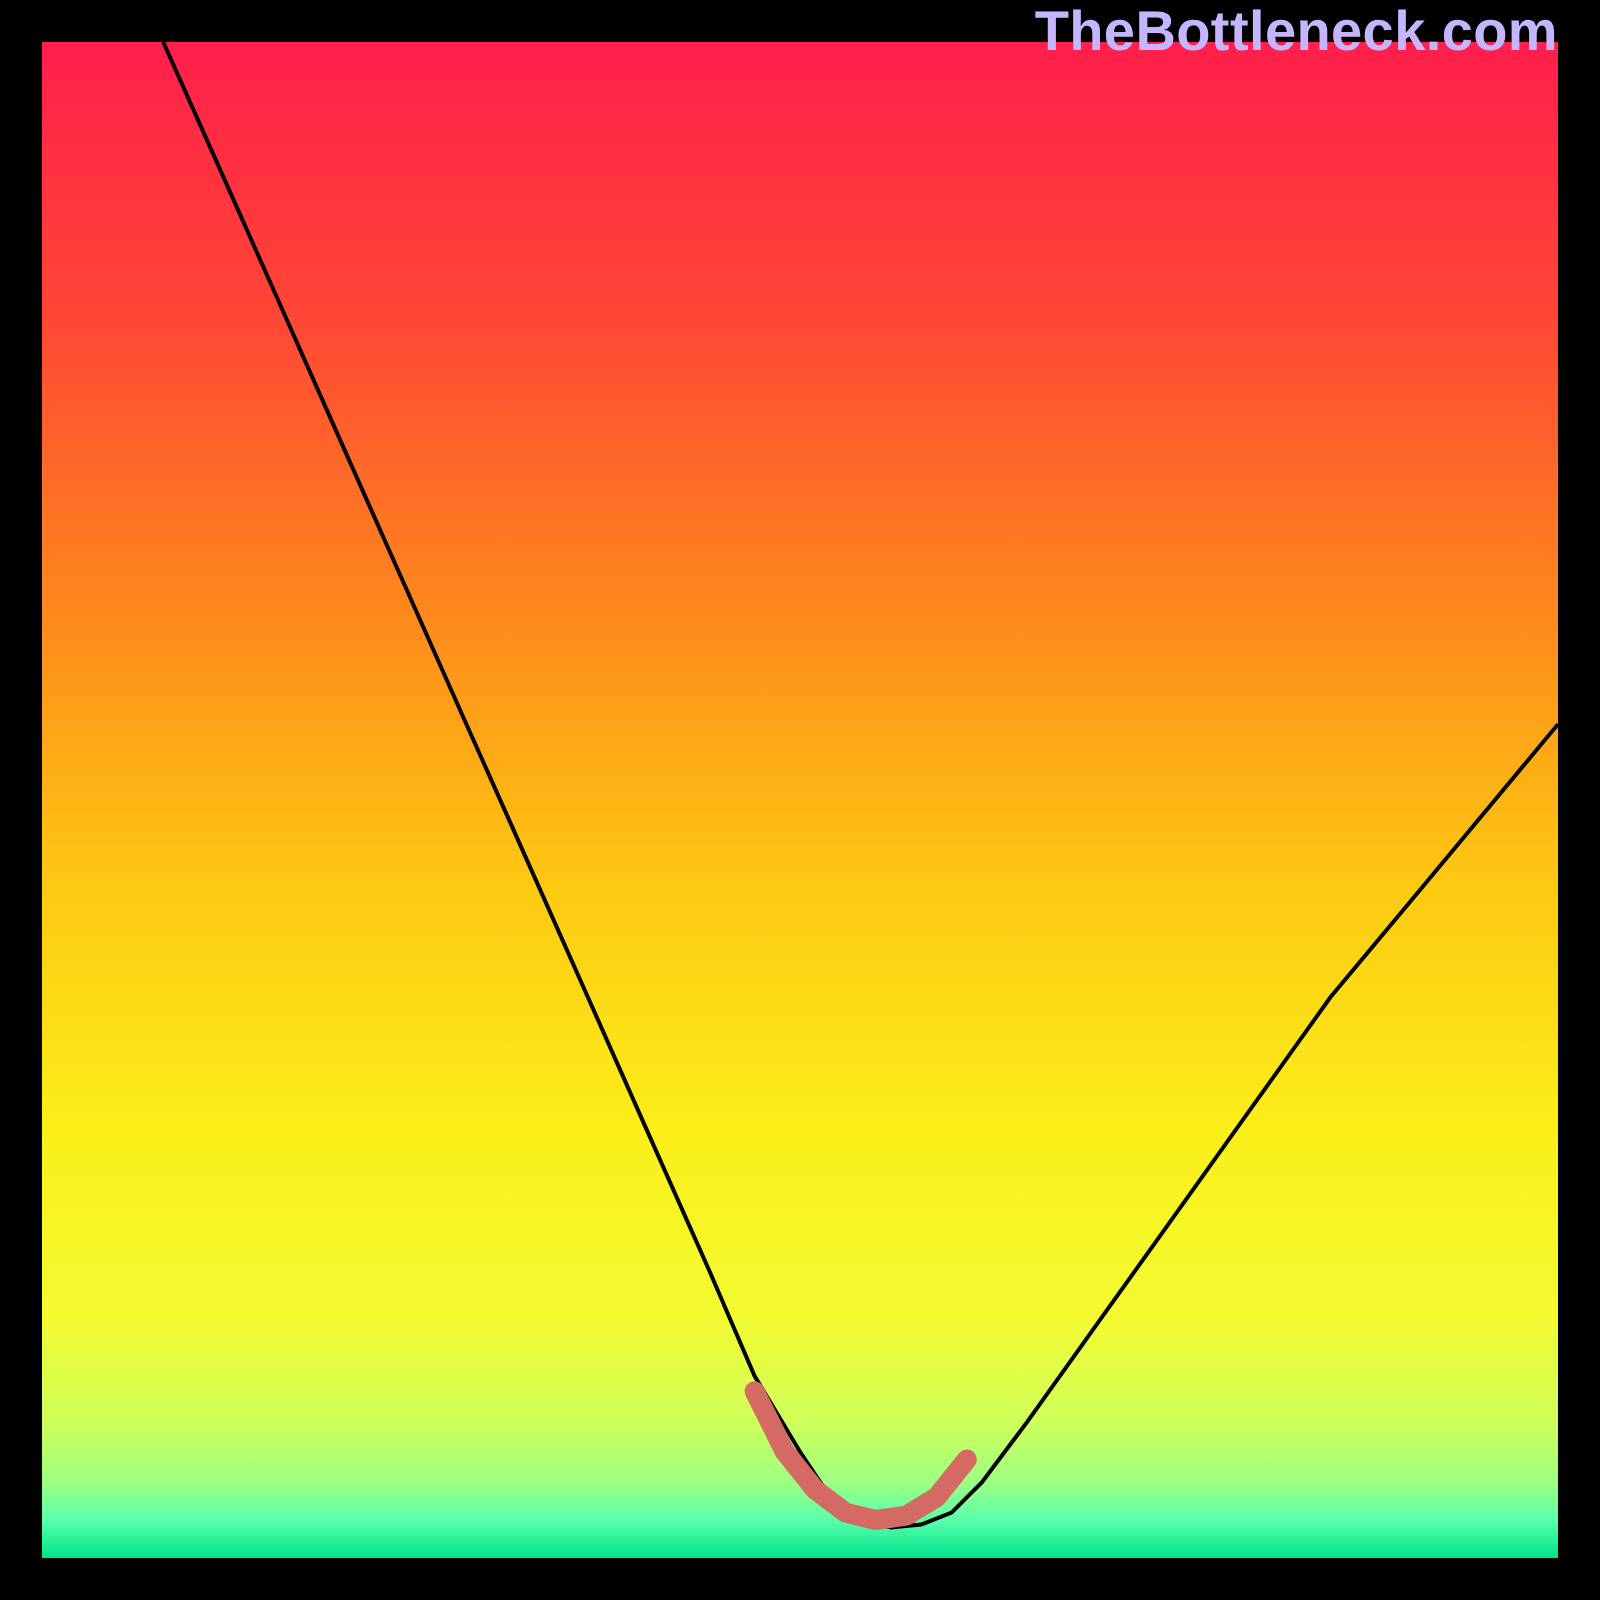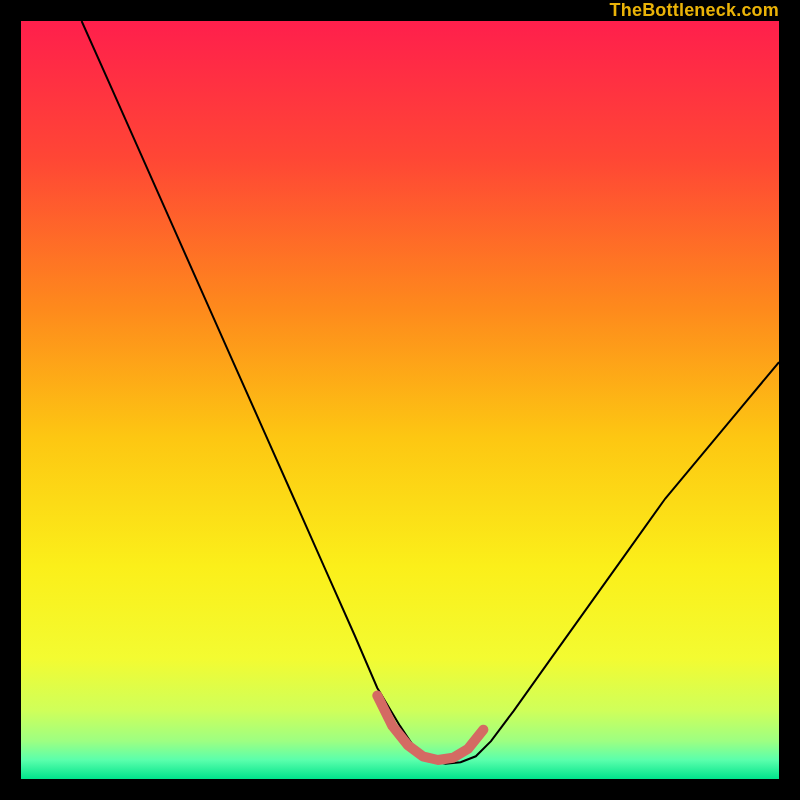--- a/index.html
+++ b/index.html
@@ -23,23 +23,23 @@
     left: 0;
     top: 0;
     width: 758px;
     height: 758px;
   }
   .watermark {
     position: absolute;
     top: 0;
     right: 21px;
     font-family: Arial, Helvetica, sans-serif;
-    font-size: 18px;
+    font-size: 28px;
     font-weight: 600;
-    color: #eab308;
+    color: #c4b5fd;
     letter-spacing: 0.2px;
   }
 </style>
 </head>
 <body>
 
 <div class="frame">
   <svg class="plot" viewBox="0 0 758 758" preserveAspectRatio="none">
     <defs>
       <linearGradient id="bg-grad" x1="0" y1="0" x2="0" y2="1">

